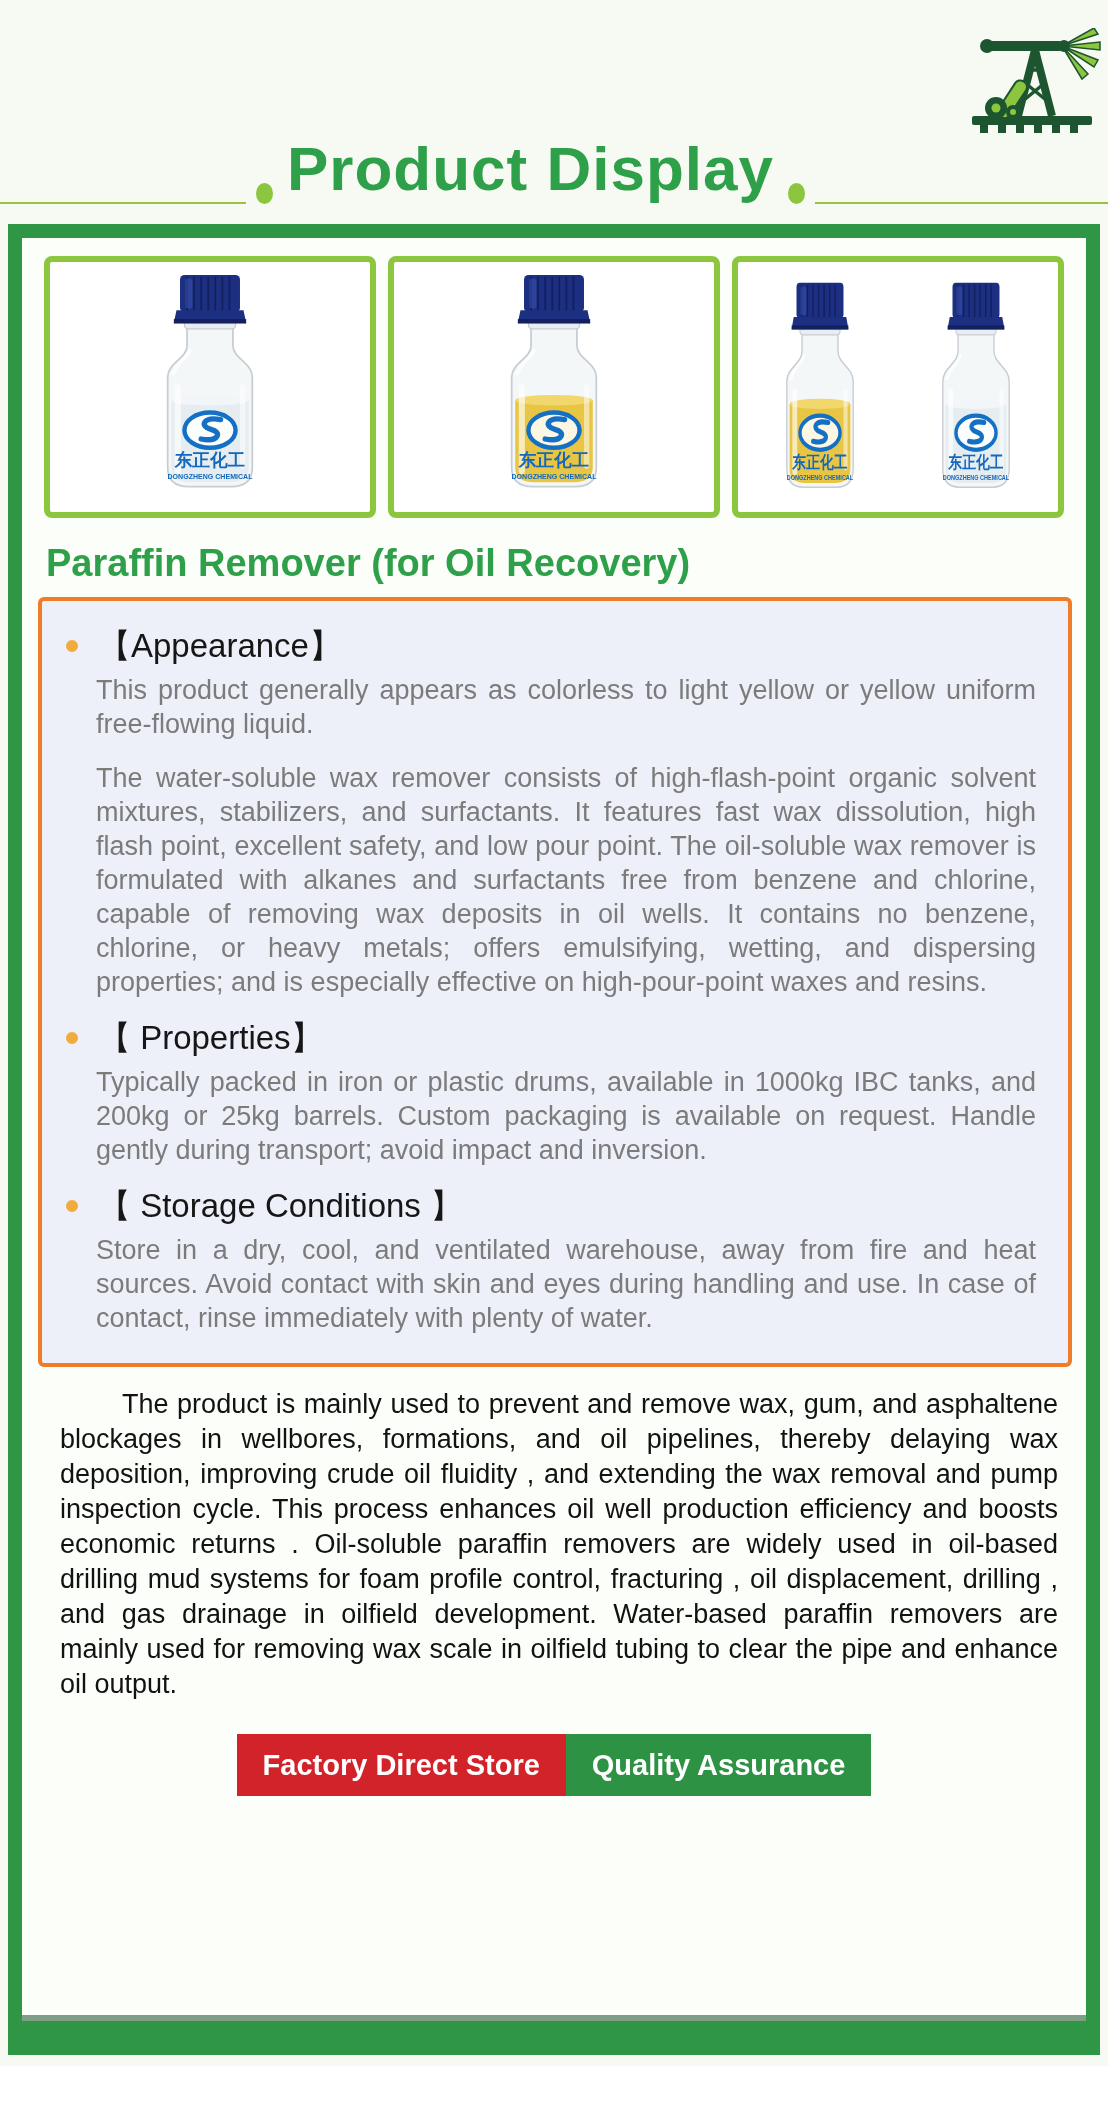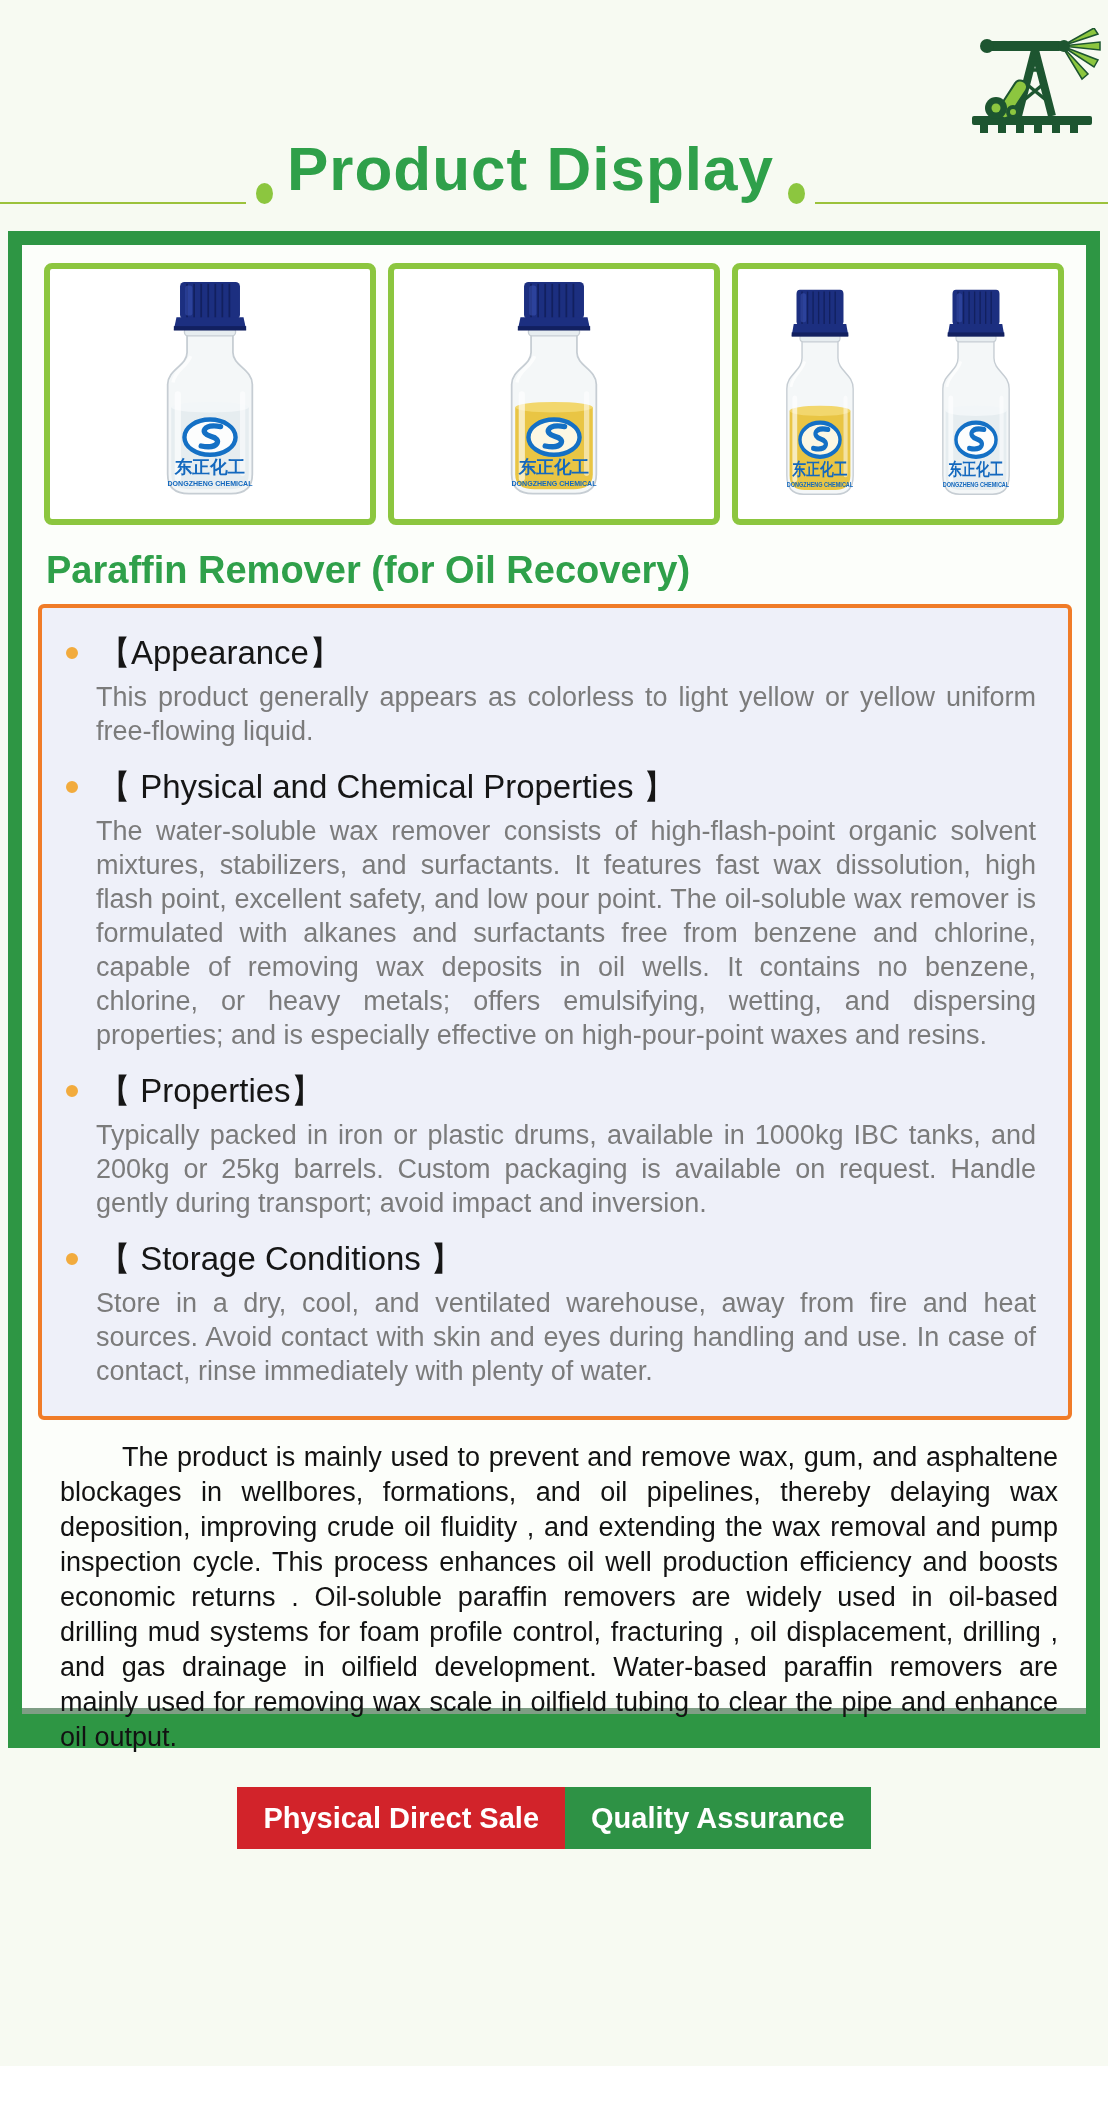--- a/index.html
+++ b/index.html
@@ -15,21 +15,21 @@
   .pumpjack { position:absolute; top:28px; right:4px; }
   .title-row { position:absolute; top:120px; left:0; right:0; height:84px; display:flex; align-items:flex-end; }
   .rule { height:2px; background:#9cc23c; }
   .rule-left { width:246px; }
   .rule-right { flex:1; }
   .title-dot { width:17px; height:21px; border-radius:50%; background:#8cc63f; margin:0 10px; flex:none; }
   .main-title { font-size:62px; font-weight:bold; color:#2fa04a; letter-spacing:1px; white-space:nowrap; margin:0 4px; }
 
   
   .frame {
-    position:absolute; left:8px; top:231px; width:1092px; height:1517px;
+    position:absolute; left:8px; top:224px; width:1092px; height:1831px;
     border:14px solid #2e9644; border-bottom-width:34px;
     background:#fcfefa;
     box-shadow: inset 0 -6px 0 rgba(24,78,36,.55);
   }
 
   
   .cards { display:flex; gap:12px; margin:18px 22px 0; }
   .card {
     flex:1; height:262px; background:#ffffff;
     border:6px solid #8cc63f; border-radius:8px;
@@ -189,24 +189,20 @@
 
       <div class="spec-section">
         <div class="spec-head">
           <span class="bullet"></span>
           <h3>【Appearance】</h3>
         </div>
         <p class="spec-body">This product generally appears as colorless to light yellow or yellow uniform free-flowing liquid.</p>
       </div>
 
       <div class="spec-section">
-        <div class="spec-head">
-          <span class="bullet"></span>
-          <h3>【 Physical and Chemical Properties 】</h3>
-        </div>
         <p class="spec-body">The water-soluble wax remover consists of high-flash-point organic solvent mixtures, stabilizers, and surfactants. It features fast wax dissolution, high flash point, excellent safety, and low pour point. The oil-soluble wax remover is formulated with alkanes and surfactants free from benzene and chlorine, capable of removing wax deposits in oil wells. It contains no benzene, chlorine, or heavy metals; offers emulsifying, wetting, and dispersing properties; and is especially effective on high-pour-point waxes and resins.</p>
       </div>
 
       <div class="spec-section">
         <div class="spec-head">
           <span class="bullet"></span>
           <h3>【 Properties】</h3>
         </div>
         <p class="spec-body">Typically packed in iron or plastic drums, available in 1000kg IBC tanks, and 200kg or 25kg barrels. Custom packaging is available on request. Handle gently during transport; avoid impact and inversion.</p>
       </div>
@@ -218,18 +214,18 @@
         </div>
         <p class="spec-body">Store in a dry, cool, and ventilated warehouse, away from fire and heat sources. Avoid contact with skin and eyes during handling and use. In case of contact, rinse immediately with plenty of water.</p>
       </div>
 
     </div>
 
 
     <p class="app-body">The product is mainly used to prevent and remove wax, gum, and asphaltene blockages in wellbores, formations, and oil pipelines, thereby delaying wax deposition, improving crude oil fluidity , and extending the wax removal and pump inspection cycle. This process enhances oil well production efficiency and boosts economic returns . Oil-soluble paraffin removers are widely used in oil-based drilling mud systems for foam profile control, fracturing , oil displacement, drilling , and gas drainage in oilfield development. Water-based paraffin removers are mainly used for removing wax scale in oilfield tubing to clear the pipe and enhance oil output.</p>
 
     <div class="badges">
-      <div class="badge badge-red">Physical Direct Sale</div>
+      <div class="badge badge-red">Factory Direct Store</div>
       <div class="badge badge-green">Quality Assurance</div>
     </div>
 
   </div>
 </div>
 
 </body></html>

